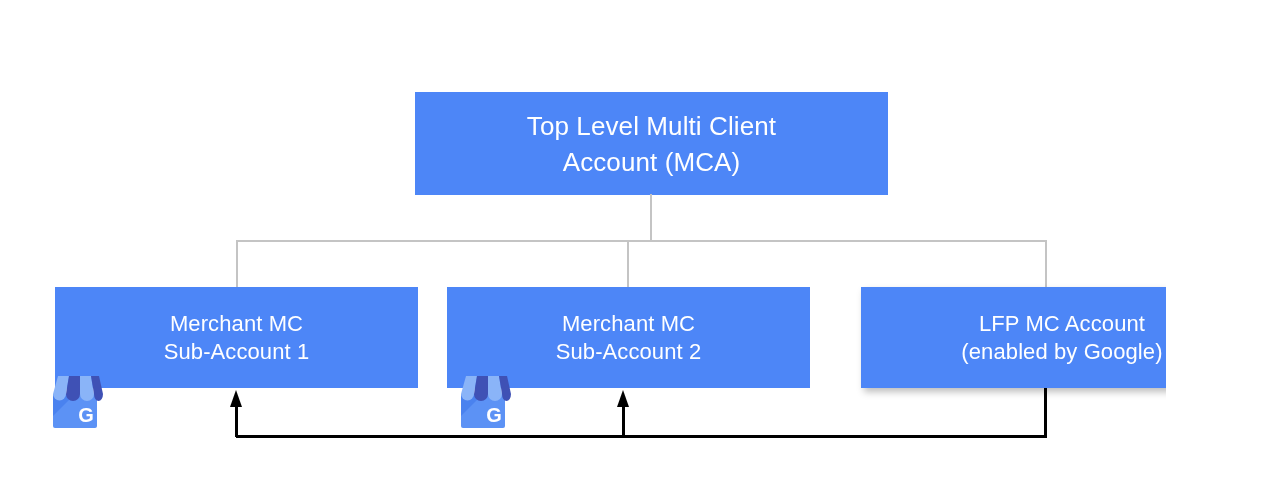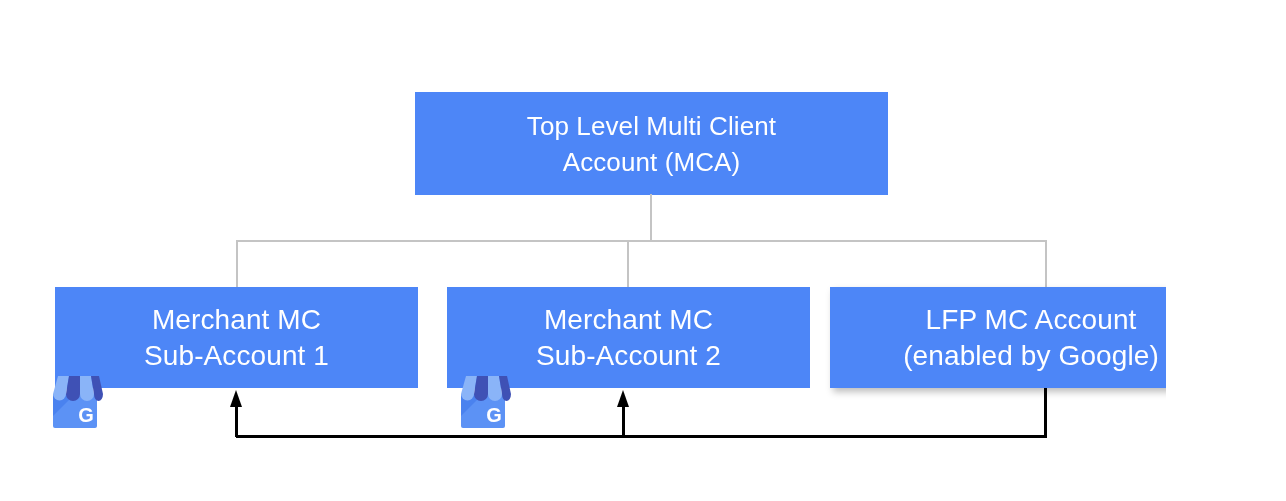--- a/index.html
+++ b/index.html
@@ -22,22 +22,22 @@
   
   .node {
     position: absolute;
     box-sizing: border-box;
     background: #4d86f7;
     color: #ffffff;
     display: flex;
     align-items: center;
     justify-content: center;
     text-align: center;
-    font-size: 28px;
-    line-height: 36px;
+    font-size: 22px;
+    line-height: 28px;
     letter-spacing: 0.1px;
     font-weight: 400;
     white-space: pre-line;
     user-select: none;
   }
   .node.root {
     left: 415px;
     top: 92px;
     width: 473px;
     height: 103px;
@@ -50,21 +50,21 @@
     width: 363px;
     height: 101px;
   }
   .node.leaf2 {
     left: 447px;
     top: 287px;
     width: 363px;
     height: 101px;
   }
   .node.leaf3 {
-    left: 830px;
+    left: 861px;
     top: 287px;
     width: 402px;
     height: 101px;
     box-shadow: 3px 4px 7px rgba(0,0,0,0.26);
   }
 
   
   .grey-line {
     position: absolute;
     background: #c4c4c4;

